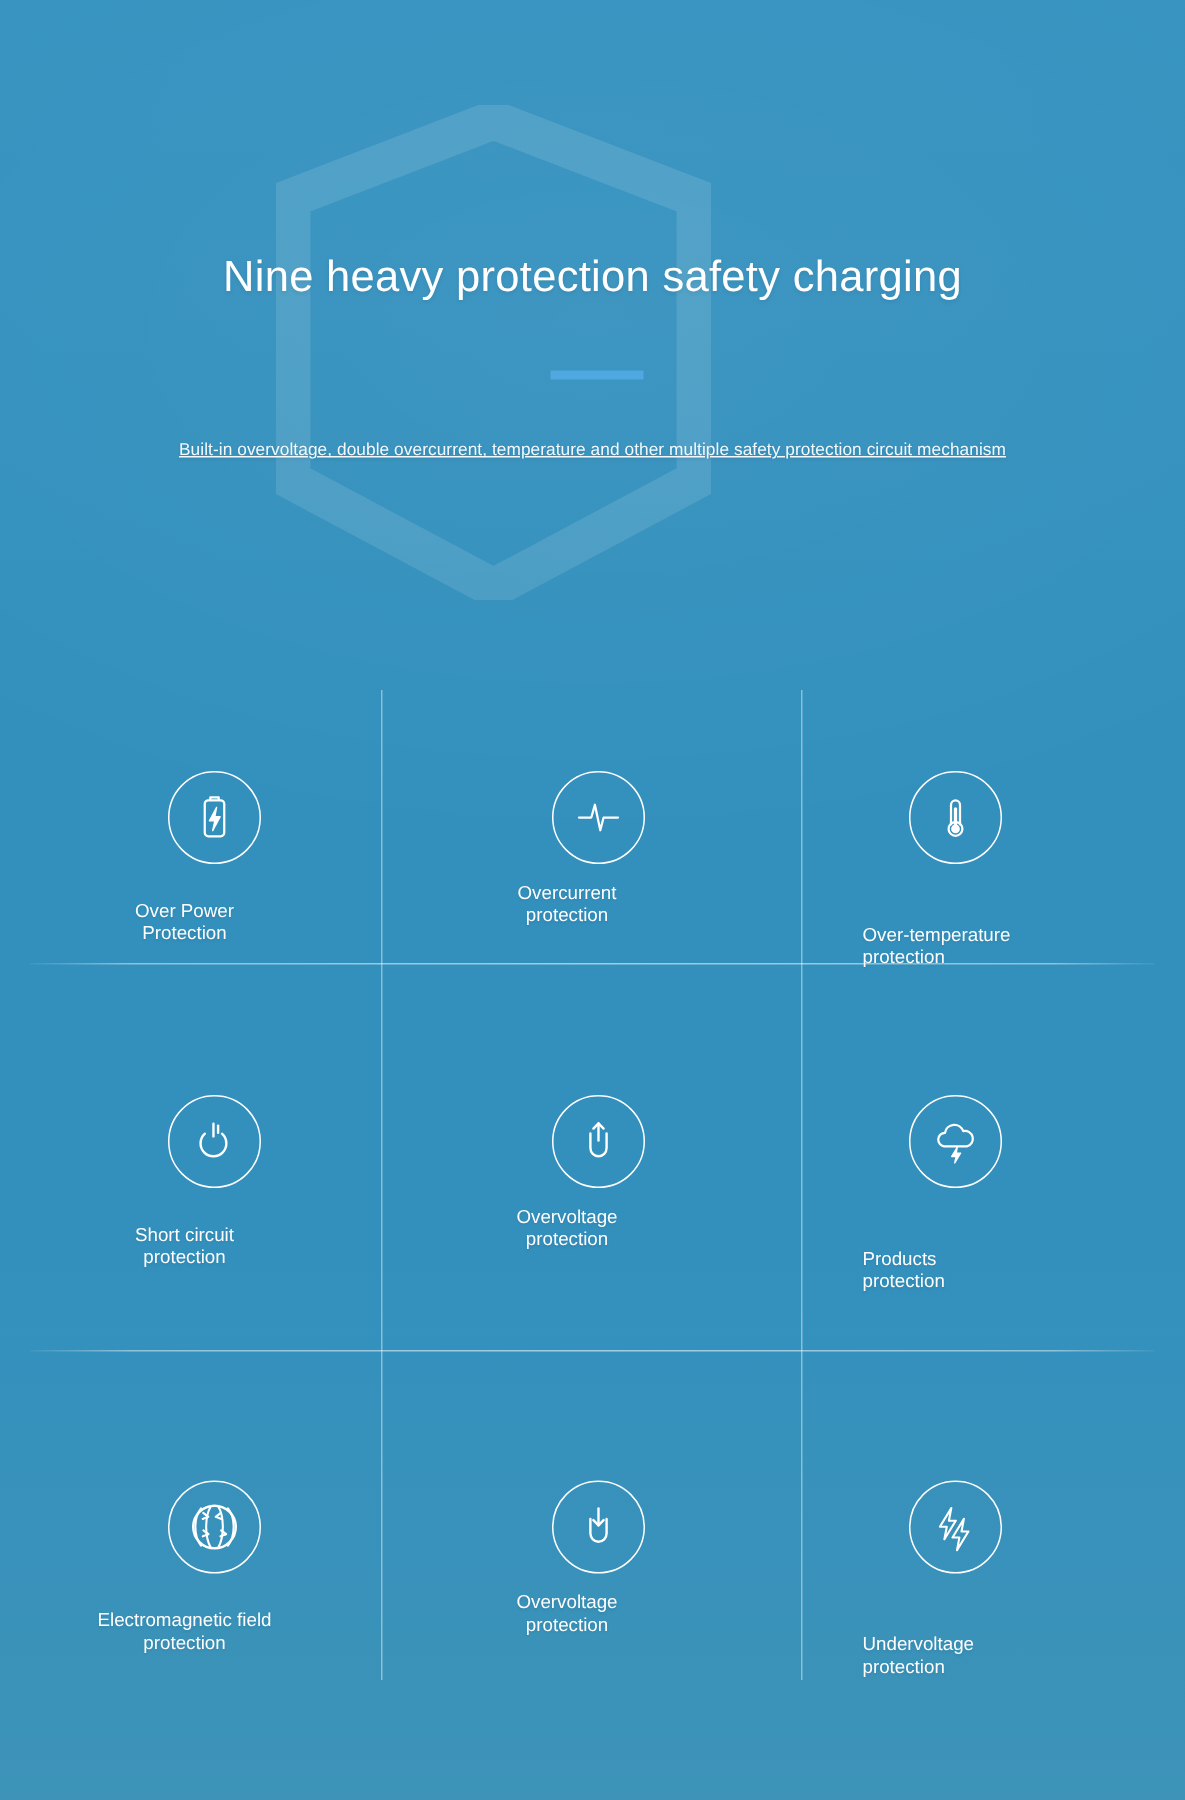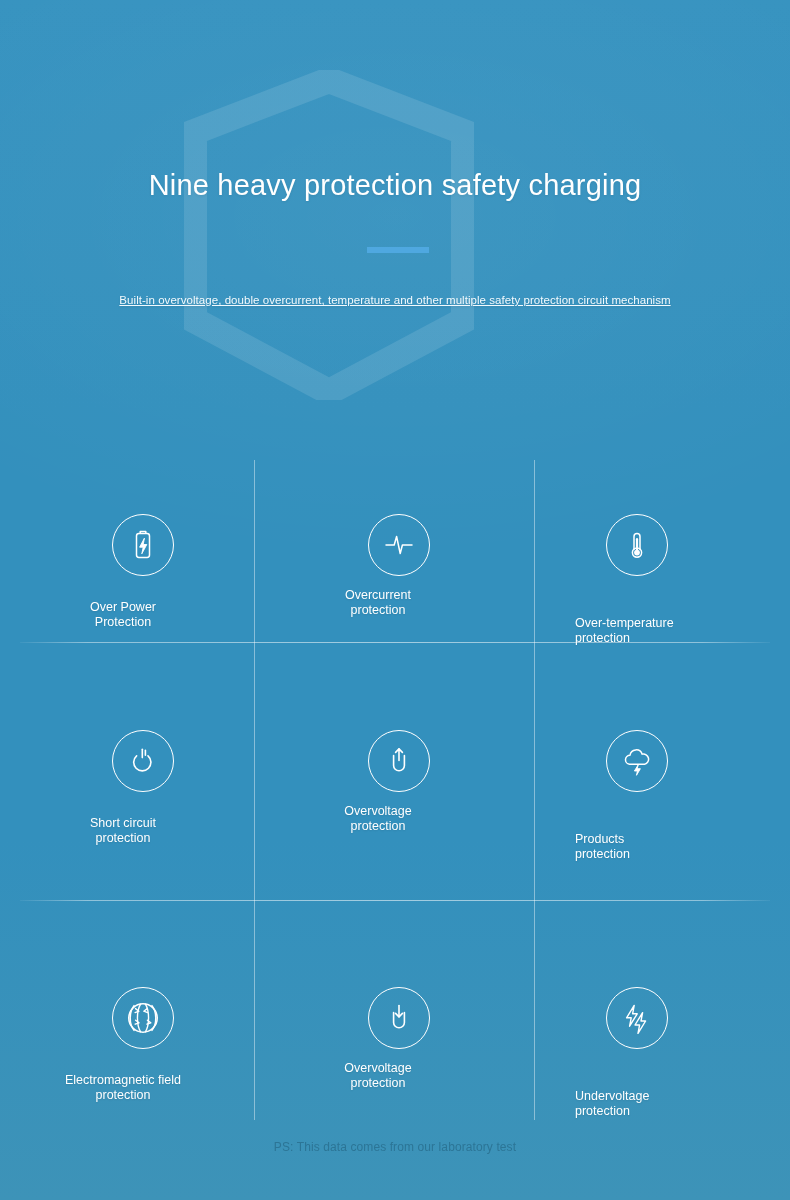--- a/index.html
+++ b/index.html
@@ -317,15 +317,14 @@
         </svg>
       </div>
       <div class="cell-label">
         <div>Undervoltage</div>
         <div>protection</div>
       </div>
     </div>
 
   </div>
 
-  <div class="footer-note">PS: This data comes from our laboratory test</div>
 
 </div>
 
 </body></html>

